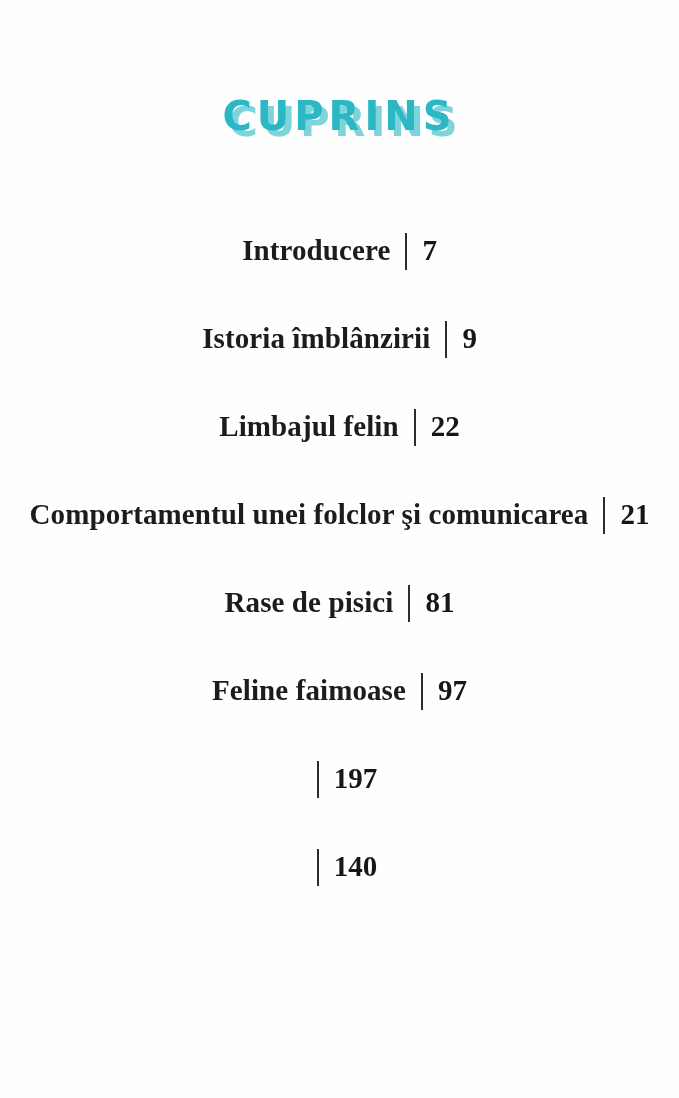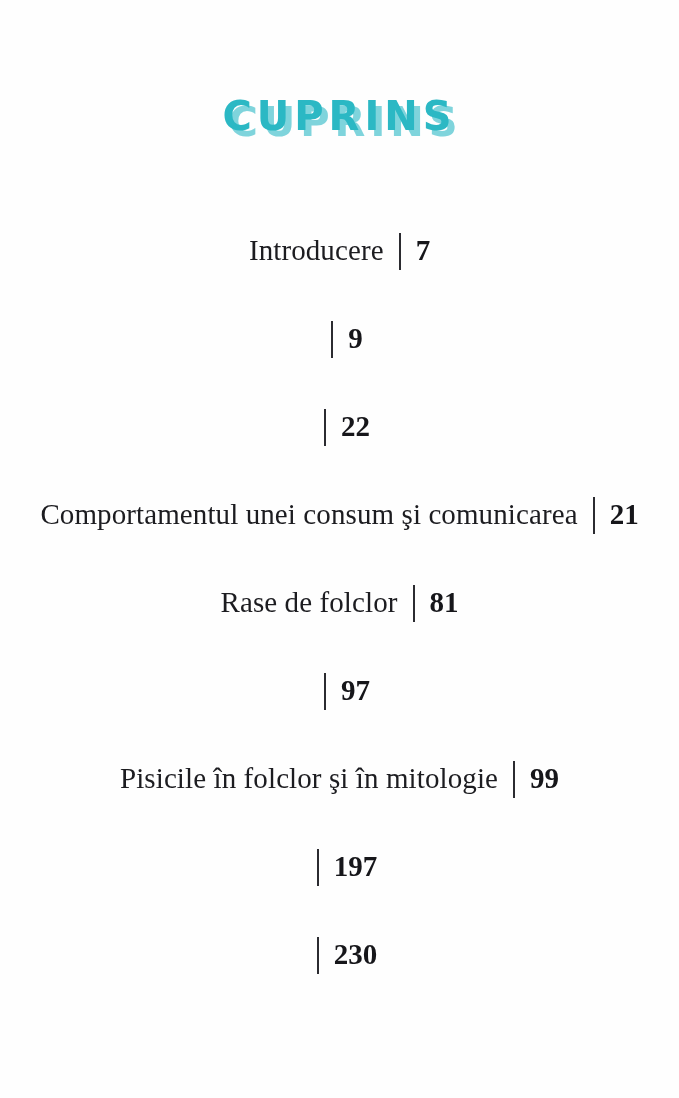--- a/index.html
+++ b/index.html
@@ -83,21 +83,21 @@
     height: 88px;
     display: flex;
     align-items: center;
     justify-content: center;
     width: 100%;
   }
 
   .entry-title {
     font-family: "Liberation Serif", "DejaVu Serif", serif;
     font-size: 29px;
-    font-weight: 400;
+    font-weight: 700;
     color: #1c1c20;
     letter-spacing: 0.1px;
     white-space: nowrap;
   }
 
   .entry-rule {
     display: inline-block;
     width: 2px;
     height: 37px;
     background: #2b2b30;
@@ -129,56 +129,54 @@
 
   <div class="toc-list">
 
     <div class="toc-entry">
       <span class="entry-title">Introducere</span>
       <span class="entry-rule"></span>
       <span class="entry-page">7</span>
     </div>
 
     <div class="toc-entry">
+      <span class="entry-title">Istoria îmblânzirii</span>
       <span class="entry-rule"></span>
       <span class="entry-page">9</span>
     </div>
 
     <div class="toc-entry">
+      <span class="entry-title">Limbajul felin</span>
       <span class="entry-rule"></span>
       <span class="entry-page">22</span>
     </div>
 
     <div class="toc-entry">
-      <span class="entry-title">Comportamentul unei consum şi comunicarea</span>
+      <span class="entry-title">Comportamentul unei folclor şi comunicarea</span>
       <span class="entry-rule"></span>
       <span class="entry-page">21</span>
     </div>
 
     <div class="toc-entry">
-      <span class="entry-title">Rase de folclor</span>
+      <span class="entry-title">Rase de pisici</span>
       <span class="entry-rule"></span>
       <span class="entry-page">81</span>
     </div>
 
     <div class="toc-entry">
+      <span class="entry-title">Feline faimoase</span>
       <span class="entry-rule"></span>
       <span class="entry-page">97</span>
     </div>
 
-    <div class="toc-entry">
-      <span class="entry-title">Pisicile în folclor şi în mitologie</span>
-      <span class="entry-rule"></span>
-      <span class="entry-page">99</span>
-    </div>
 
     <div class="toc-entry">
       <span class="entry-rule"></span>
       <span class="entry-page">197</span>
     </div>
 
     <div class="toc-entry">
       <span class="entry-rule"></span>
-      <span class="entry-page">230</span>
+      <span class="entry-page">140</span>
     </div>
 
   </div>
 </div>
 
 </body></html>

